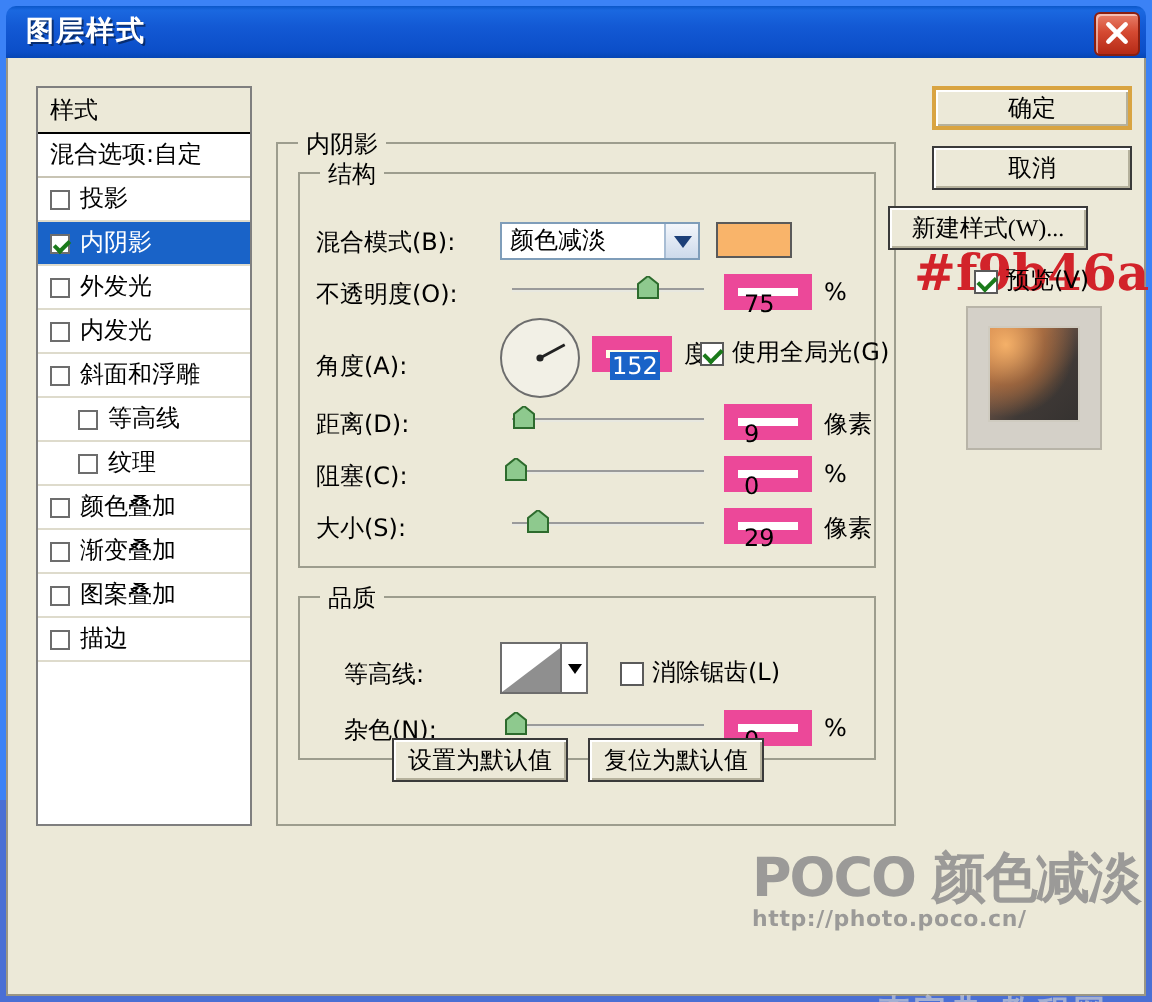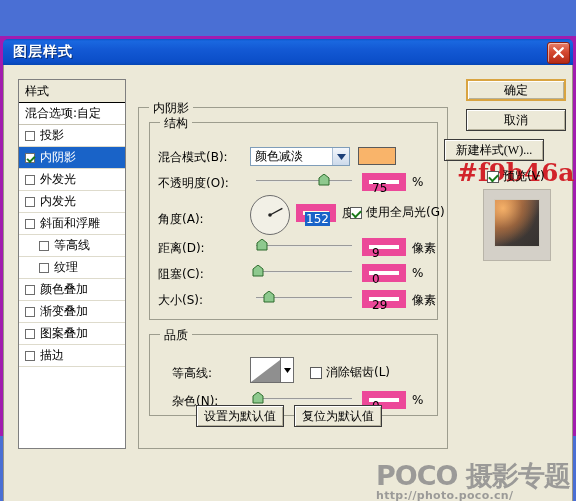--- a/index.html
+++ b/index.html
@@ -6,23 +6,22 @@
   body{
     width:576px;height:501px;
     background:#4a6fd4;
     font-family:"DejaVu Sans","Liberation Sans",sans-serif;
     font-size:12px;
     overflow:hidden;
     -webkit-font-smoothing:none;
   }
   .window{
     position:absolute;left:0;top:0;width:576px;height:400px;
-    background:#a21caf;
+    background:#3b82f6;
     box-sizing:border-box;
-    margin-top:36px;
   }
   
   .titlebar{
     position:absolute;left:3px;top:3px;width:570px;height:26px;
     background:linear-gradient(to bottom,#0a56c8 0%,#1a68e0 8%,#1359d4 40%,#0b4ec8 88%,#0646b4 100%);
     border-radius:5px 5px 0 0;
     box-sizing:border-box;
   }
   .title-text{
     position:absolute;left:10px;top:4px;
@@ -400,21 +399,21 @@
     <div class="chk" id="chk-preview">
       <span class="box on"></span>
       <span>预览(V)</span>
     </div>
 
     <div class="preview-box">
       <div class="preview-img"></div>
     </div>
 
     <div class="wm-poco">
-      <div class="p1">POCO 摄影专题</div>
+      <div class="p1">POCO 颜色减淡</div>
       <div class="p2">http://photo.poco.cn/</div>
     </div>
 
     <div class="wm-bottom">
       <div class="b1">查字典 教程网</div>
 
     </div>
 
   </div>
 </div>

